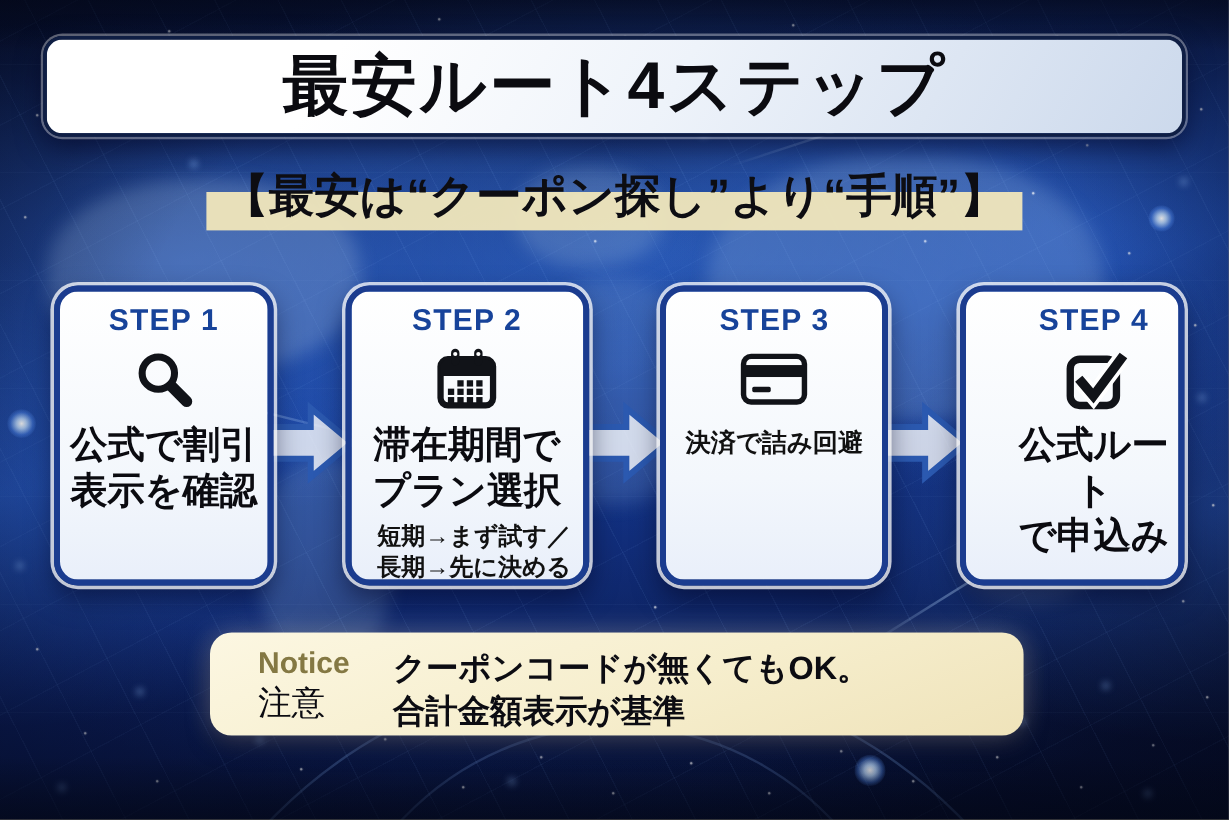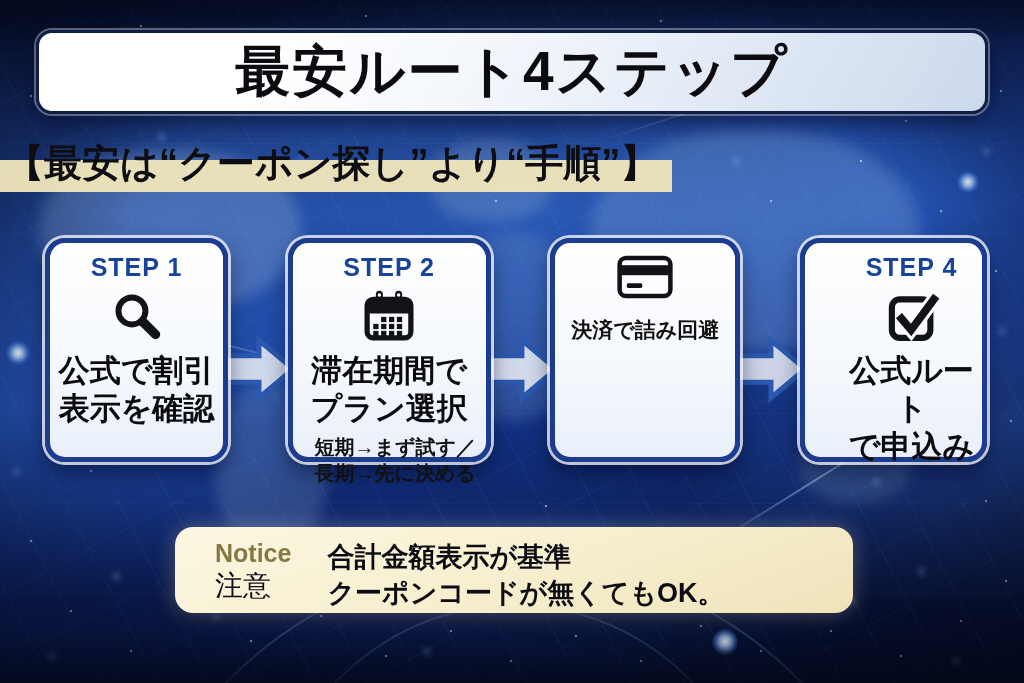--- a/index.html
+++ b/index.html
@@ -94,27 +94,27 @@
       radial-gradient(ellipse at 50% 45%, transparent 55%, rgba(3,7,25,.5) 100%);
   }
   
   .title-banner{position:absolute;left:36px;top:30px;width:952px;height:84px;
     border-radius:16px;border:3px solid #0f1e44;box-sizing:border-box;
     background:linear-gradient(120deg,#ffffff 25%,#eef3fa 55%,#ccd9ec 100%);
     box-shadow:0 0 0 2px rgba(255,255,255,.35), 0 8px 22px rgba(0,0,30,.55);
     display:flex;align-items:center;justify-content:center;z-index:5;}
   .title-banner h1{margin:0;font-size:55px;font-weight:900;color:#0b0b10;letter-spacing:2px;}
   
-  .subtitle{position:absolute;left:0;top:138px;width:100%;z-index:5;}
+  .subtitle{position:absolute;left:0;top:138px;width:100%;text-align:center;z-index:5;}
   .subtitle-inner{position:relative;display:inline-block;font-size:38px;font-weight:900;color:#0d0d12;padding:0 6px;}
   .subtitle-band{position:absolute;left:-8px;right:-8px;top:22px;bottom:-3px;background:#f1e7ba;opacity:.95;z-index:0;}
   .subtitle-text{position:relative;z-index:1;}
   
   .steps{position:absolute;left:45px;top:238px;width:942px;height:250px;display:flex;z-index:5;}
-  .card{position:relative;z-index:2;box-sizing:border-box;height:224px;
+  .card{position:relative;z-index:2;box-sizing:border-box;height:250px;
     border:5px solid #1b3c8f;border-radius:20px;text-align:center;
     background:linear-gradient(180deg,#ffffff 0%,#f3f7fc 65%,#e9effa 100%);
     box-shadow:0 0 0 3px rgba(255,255,255,.75), 0 10px 22px rgba(0,0,25,.5);}
   .c1{width:183px;} .c2{width:203px;} .c3{width:190px;} .c4{width:187px;padding-left:36px;}
   .step-label{margin-top:10px;color:#17439a;font-size:25px;font-weight:800;letter-spacing:1px;}
   .icon{height:60px;margin-top:4px;display:flex;align-items:center;justify-content:center;}
   .card-title{margin-top:6px;font-size:31px;font-weight:900;line-height:1.22;color:#0b0b10;}
   .c3 .card-title{font-size:29px;}
   .card-note{margin-top:9px;font-weight:800;color:#111;}
   .c1 .card-note{font-size:24px;}
@@ -226,20 +226,21 @@
       </div>
     </section>
 
     <div class="arrow">
       <svg viewBox="0 0 70 90" preserveAspectRatio="none">
         <polygon points="2,28 36,28 36,8 67,45 36,82 36,62 2,62" fill="rgba(255,255,255,0.78)" stroke="#2b59b0" stroke-width="5" stroke-linejoin="miter" vector-effect="non-scaling-stroke"></polygon>
       </svg>
     </div>
 
     <section class="card c3">
+      <div class="step-label">STEP 3</div>
       <div class="icon">
         <svg width="58" height="46" viewBox="0 0 64 50">
           <rect x="4" y="4" width="56" height="42" rx="7" fill="none" stroke="#111318" stroke-width="5"></rect>
           <rect x="4" y="12" width="56" height="11" fill="#111318"></rect>
           <rect x="12" y="32" width="17" height="5" rx="1.5" fill="#111318"></rect>
         </svg>
       </div>
       <div class="card-note">
         <span>決済で詰み回避</span>
       </div>
@@ -267,17 +268,17 @@
     </section>
 
   </div>
 
   <div class="notice">
     <div class="notice-labels">
       <div class="notice-en">Notice</div>
       <div class="notice-ja">注意</div>
     </div>
     <div class="notice-text">
+      <div>クーポンコードが無くてもOK。</div>
       <div>合計金額表示が基準</div>
-      <div>クーポンコードが無くてもOK。</div>
     </div>
   </div>
 </div>
 
 </body></html>

